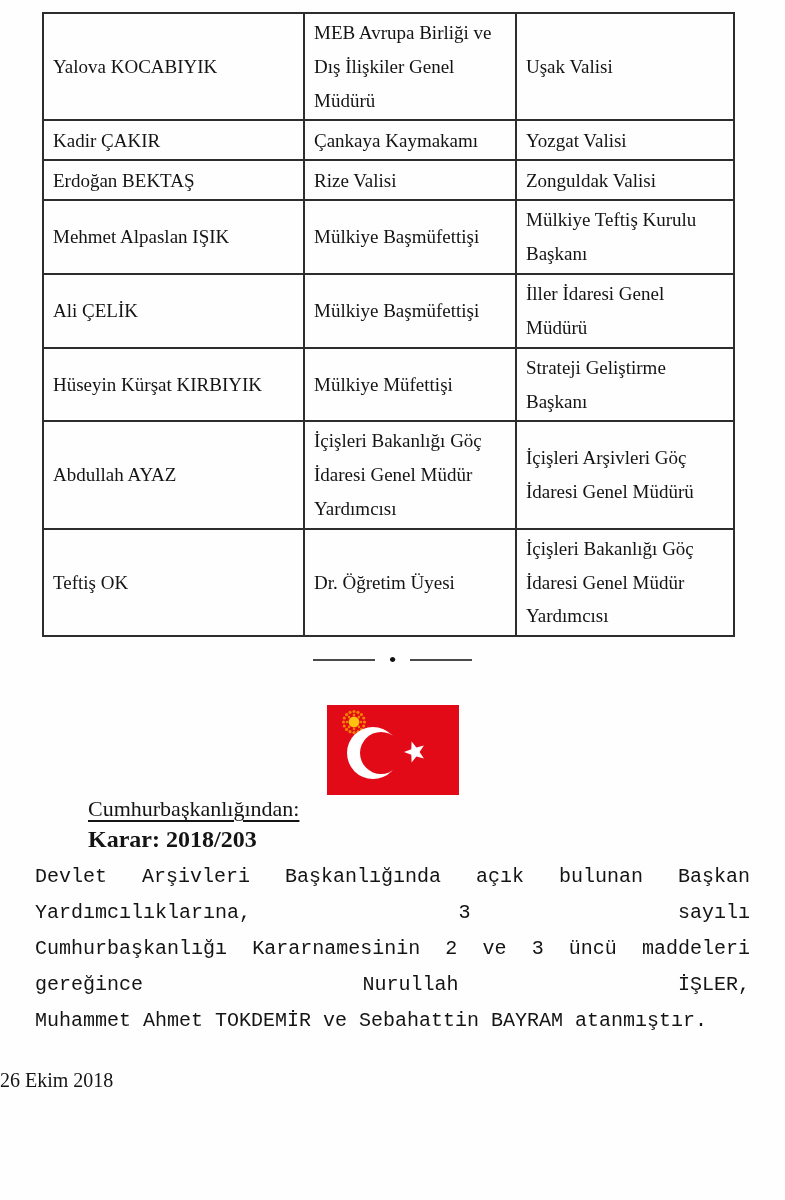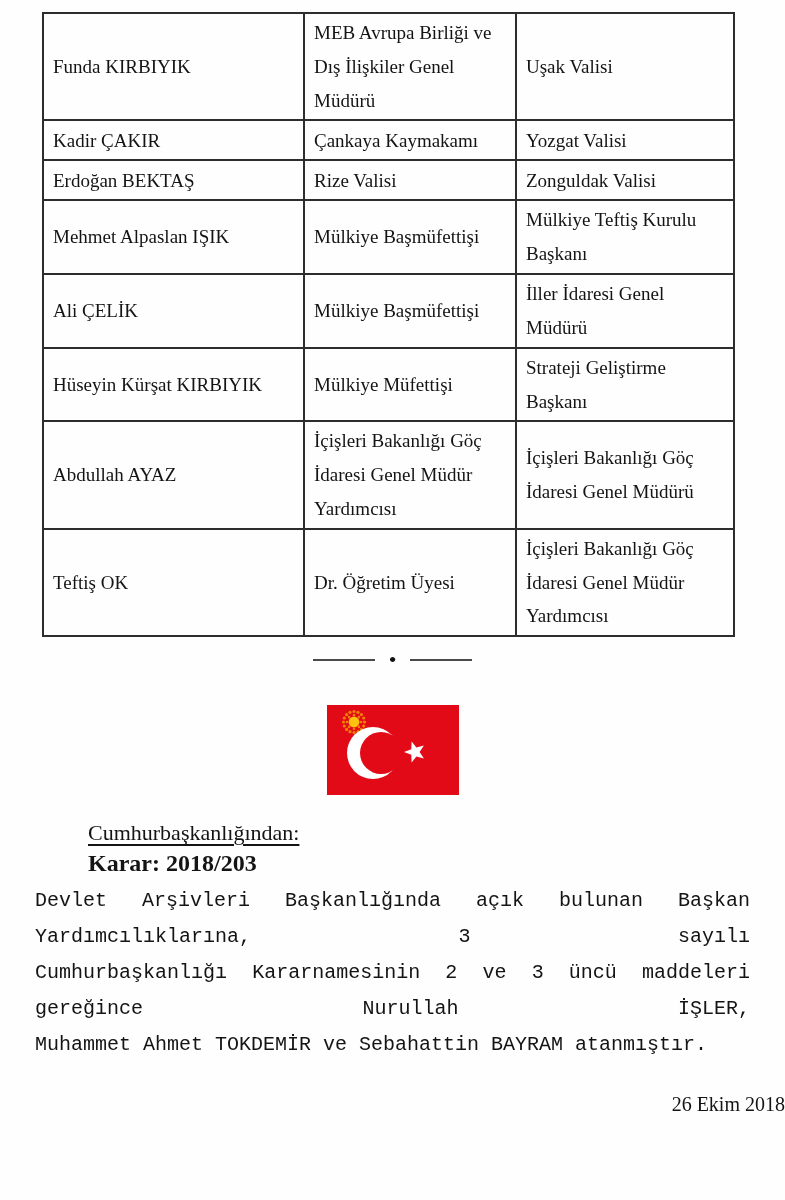--- a/index.html
+++ b/index.html
@@ -53,60 +53,60 @@
     line-height: 10px;
     color: #111;
     margin: 0 14px;
   }
 
   
   .flag-wrap { margin-top: 38px; text-align: center; height: 90px; }
   .flag { display: inline-block; }
 
   
-  .decree { margin-top: 24px; }
+  .decree { }
   .heading {
     margin-left: 88px;
     font-size: 22px;
     text-decoration: underline;
     text-underline-offset: 4px;
     line-height: 28px;
   }
   .karar {
     margin-left: 88px;
     margin-top: 2px;
     font-size: 24px;
     font-weight: bold;
     line-height: 28px;
   }
   .body { margin: 6px 35px 0 35px; font-size: 20px; }
   .body-line { line-height: 36px; white-space: normal; font-family: Liberation Mono, monospace; }
   .body-line.just { text-align: justify; text-align-last: justify; }
 
   .date {
     margin-top: 28px;
-    text-align: right;
+    text-align: left;
     font-size: 20px;
     line-height: 26px;
   }
 </style>
 </head>
 <body>
 
 <div class="page">
 
   <table class="appointments">
     <colgroup>
         <col class="c1">
         <col class="c2">
         <col class="c3">
       </colgroup>
     <tbody>
     <tr>
-      <td>Funda KIRBIYIK</td>
+      <td>Yalova KOCABIYIK</td>
       <td>MEB Avrupa Birliği ve Dış İlişkiler Genel Müdürü</td>
       <td>Uşak Valisi</td>
     </tr>
 
 
     <tr>
       <td>Kadir ÇAKIR</td>
       <td>Çankaya Kaymakamı</td>
       <td>Yozgat Valisi</td>
     </tr>
@@ -132,21 +132,21 @@
     <tr>
       <td>Hüseyin Kürşat KIRBIYIK</td>
       <td>Mülkiye Müfettişi</td>
       <td>Strateji Geliştirme Başkanı</td>
     </tr>
 
 
     <tr>
       <td>Abdullah AYAZ</td>
       <td>İçişleri Bakanlığı Göç İdaresi Genel Müdür Yardımcısı</td>
-      <td>İçişleri Bakanlığı Göç İdaresi Genel Müdürü</td>
+      <td>İçişleri Arşivleri Göç İdaresi Genel Müdürü</td>
     </tr>
 
     <tr>
       <td>Teftiş OK</td>
       <td>Dr. Öğretim Üyesi</td>
       <td>İçişleri Bakanlığı Göç İdaresi Genel Müdür Yardımcısı</td>
     </tr>
   </tbody>
   </table>
 

